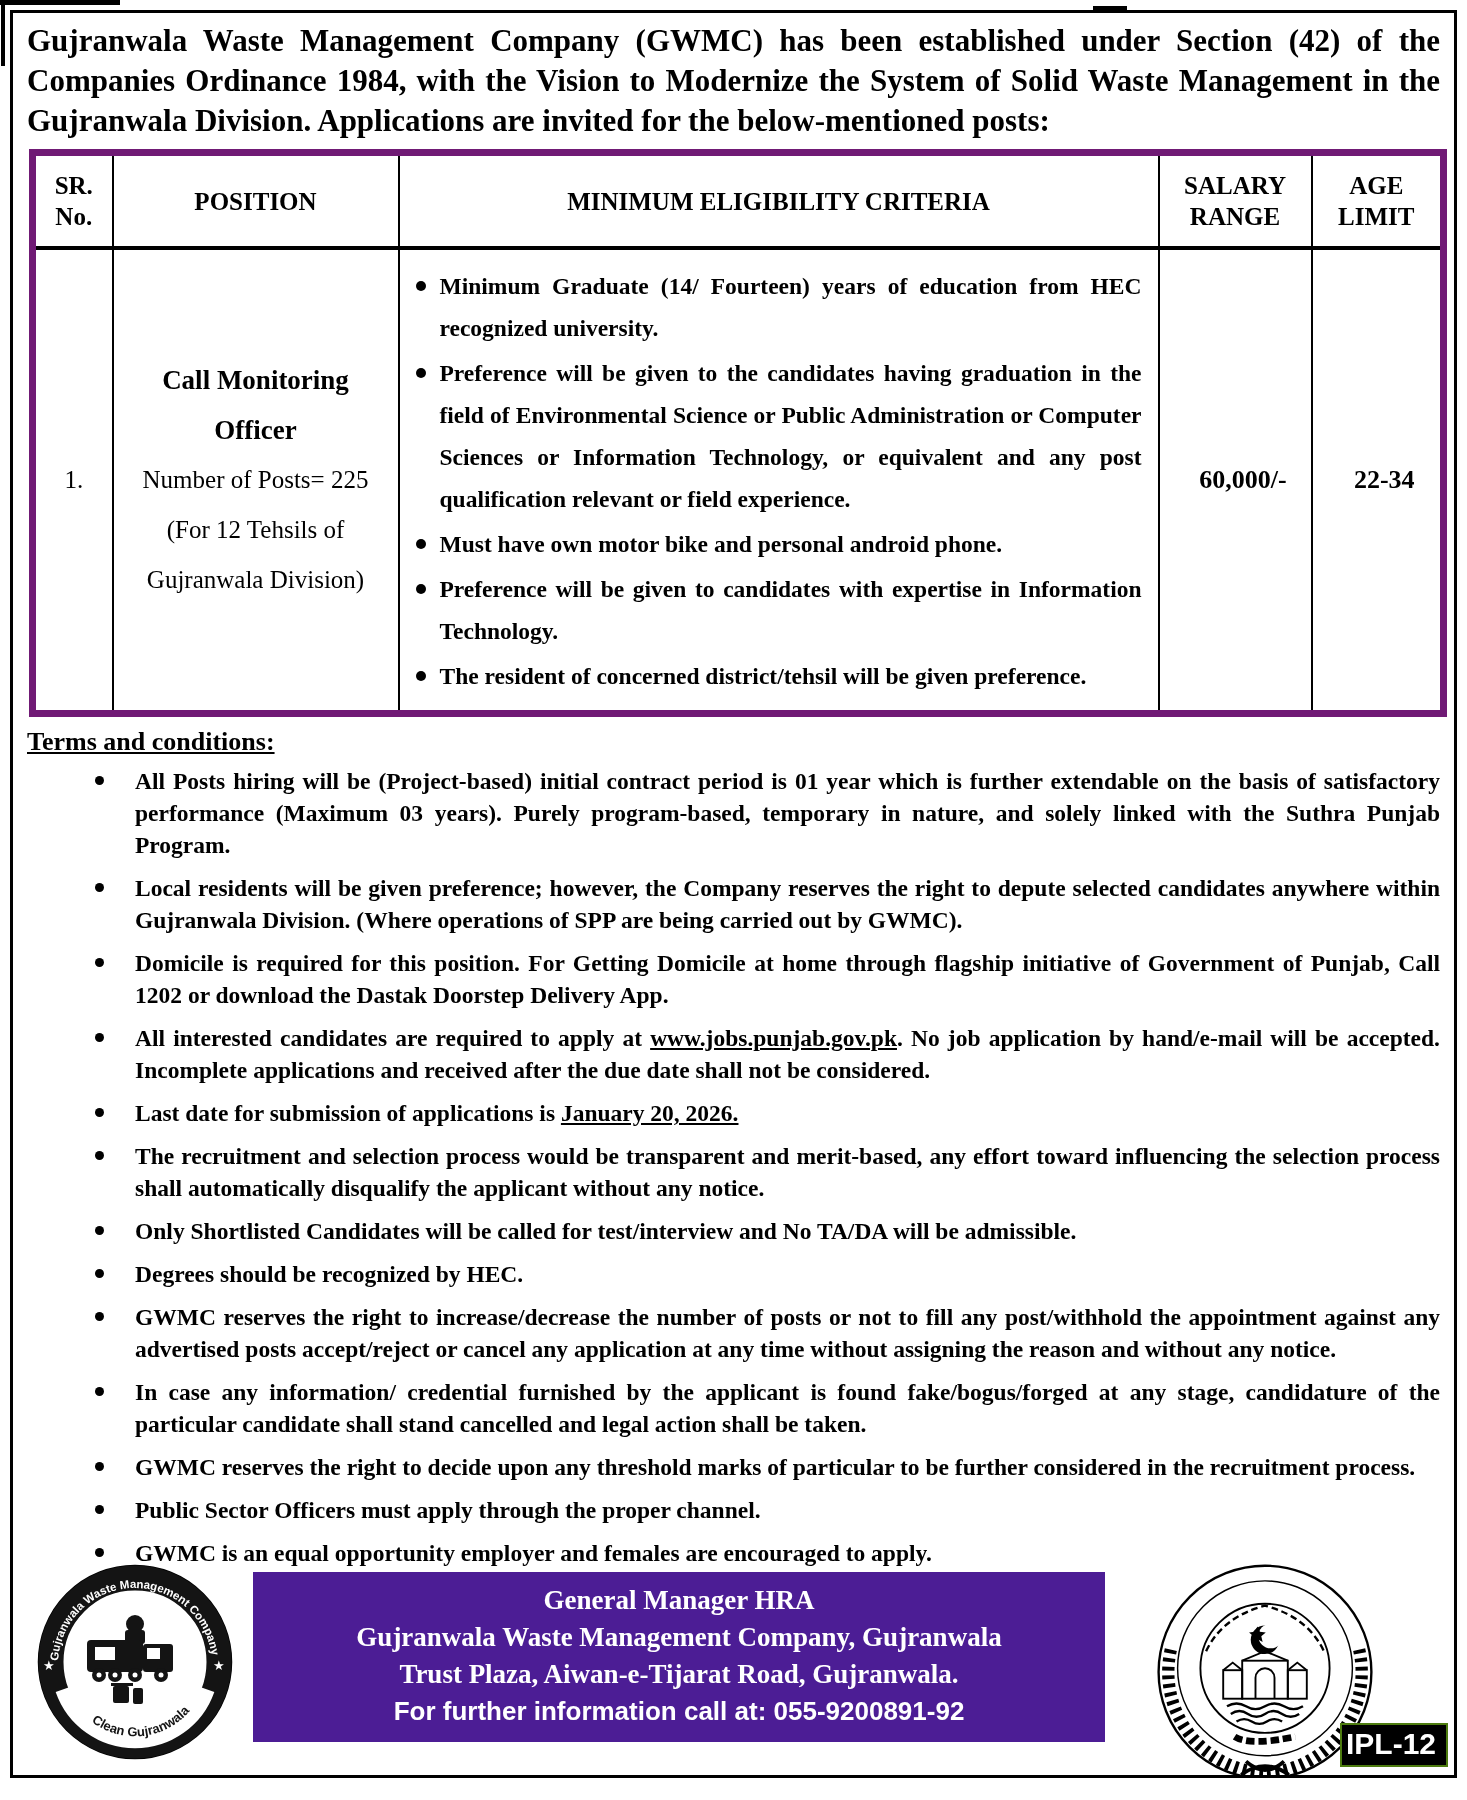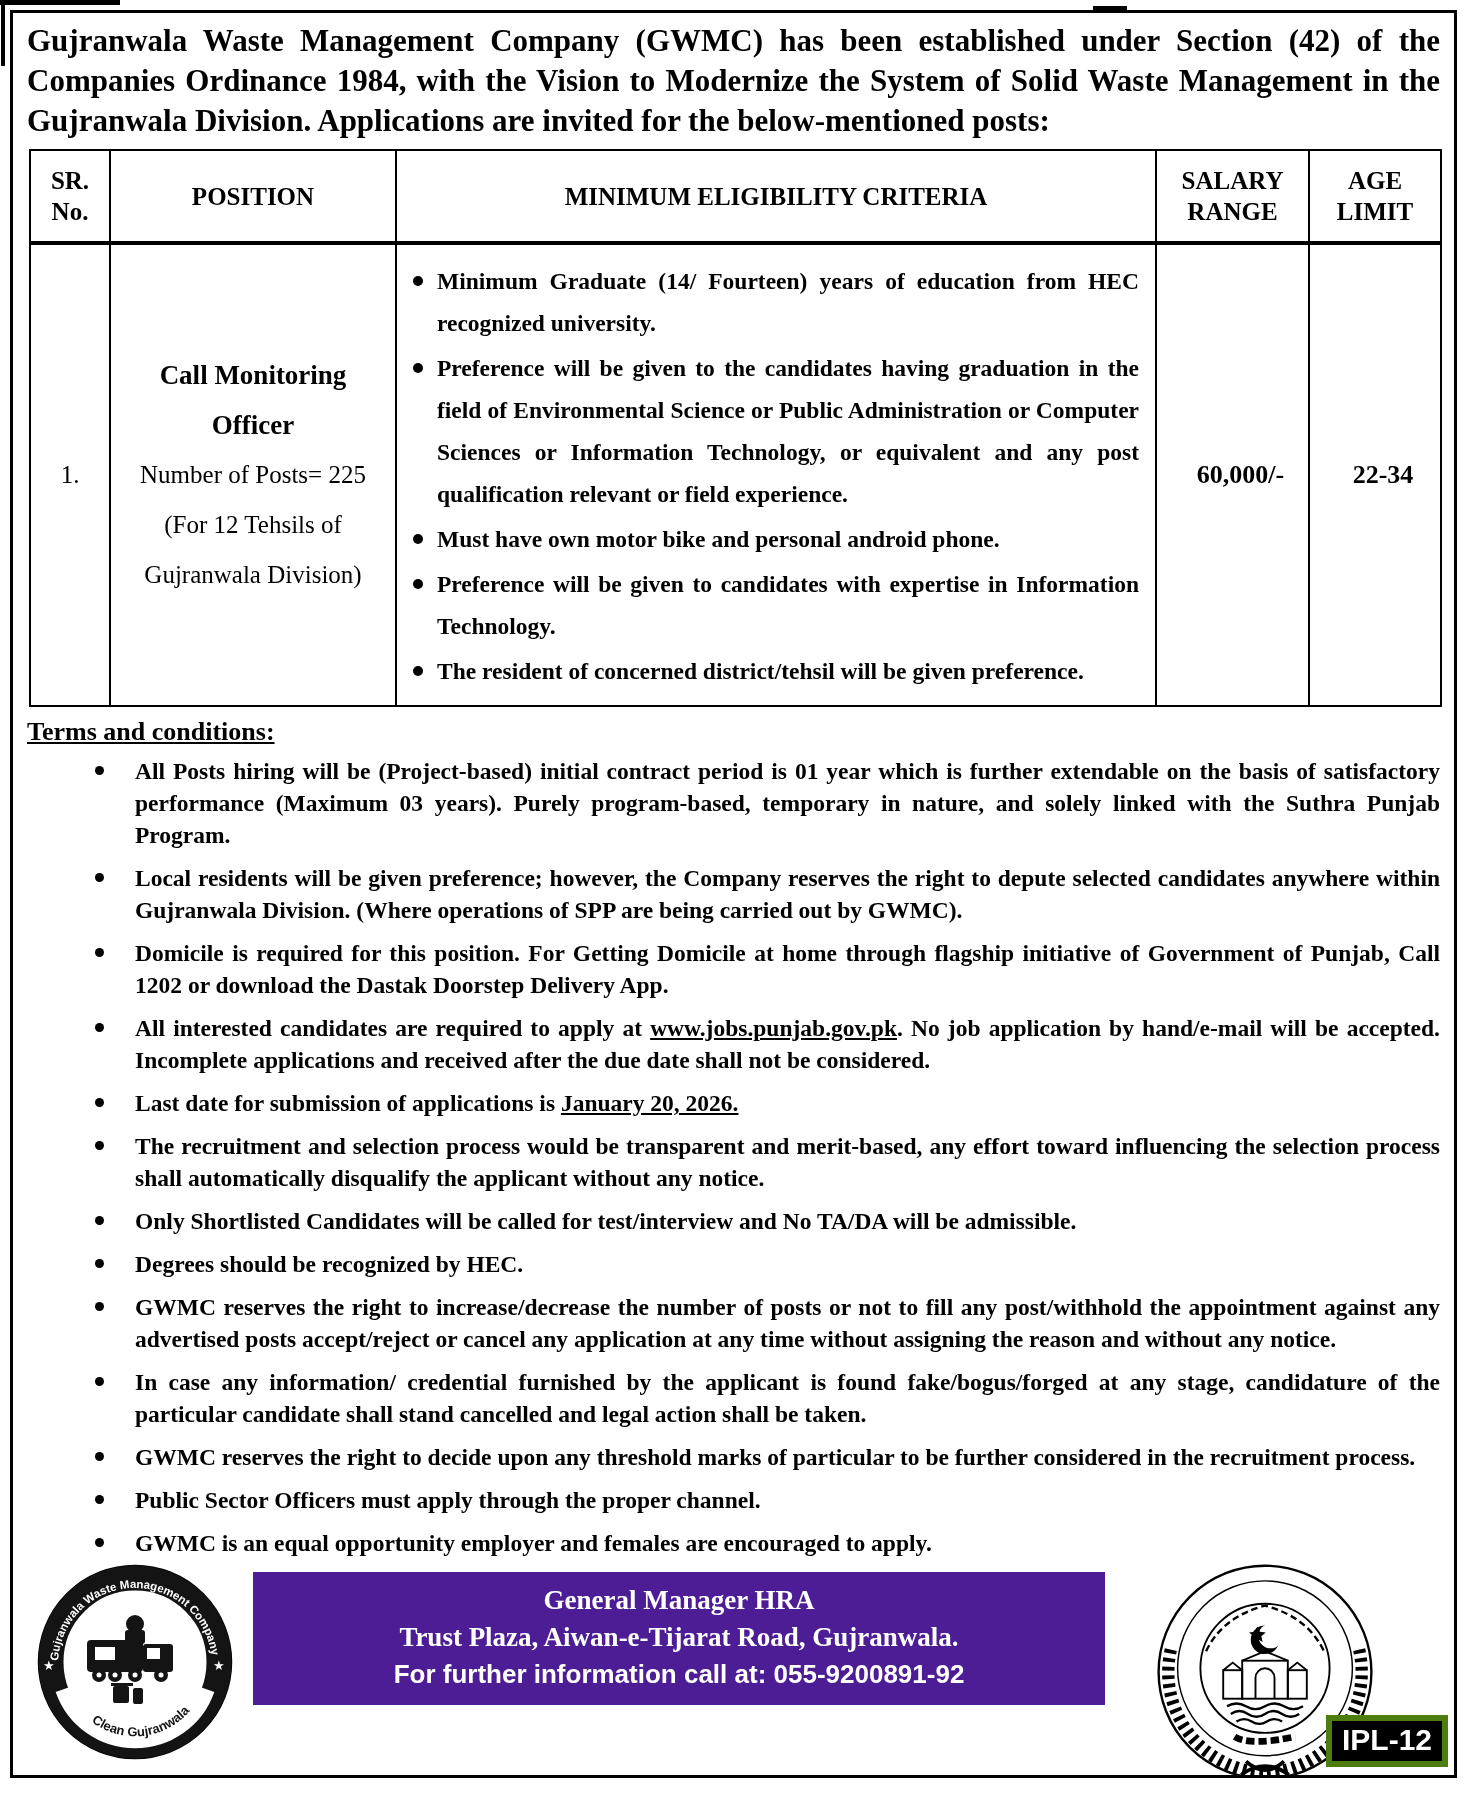--- a/index.html
+++ b/index.html
@@ -24,21 +24,21 @@
   
   .intro{
     padding:8px 14px 4px 14px;
     font-size:31px;line-height:40px;font-weight:bold;
     text-align:justify;
   }
   
   table.jobs{
     border-collapse:collapse;table-layout:fixed;
     margin:4px 12px 0 16px;width:1413px;
-    border:2px solid #701a75;
+    border:7px solid #701a75;
   }
   table.jobs th,table.jobs td{border:2px solid #000;vertical-align:middle;}
   table.jobs thead tr{border-bottom:4px solid #000;}
   th.hcell{
     font-size:25px;font-weight:bold;text-align:center;height:86px;line-height:31px;
     padding:2px;
   }
   td.sr-cell{text-align:center;font-size:25px;}
   td.pos-cell{text-align:center;padding:6px 8px;}
   .pos-title{font-size:27px;font-weight:bold;line-height:50px;}
@@ -80,21 +80,21 @@
   .contact-box{
     flex:0 0 auto;width:852px;margin:12px 0 0 18px;background:#4c1d95;color:#fff;
     text-align:center;padding:10px 6px 12px 6px;box-sizing:border-box;
   }
   .contact-line{font-size:27px;line-height:37px;font-weight:bold;}
   .contact-line.sans{font-family:"Liberation Sans", sans-serif;font-size:26px;}
   .govt-seal{flex:0 0 auto;margin:0 0 0 40px;}
   .ipl-badge{
     position:absolute;right:6px;bottom:8px;background:#000;color:#fff;
     font-family:"Liberation Sans", sans-serif;font-weight:bold;font-size:30px;
-    padding:2px 10px 4px 10px;border:6px solid #4d7c0f;
+    padding:2px 10px 4px 4px;border:2px solid #4d7c0f;
   }
 </style>
 </head>
 <body>
 
 <div class="artifact" style="left:1px;top:4px;width:4px;height:62px;"></div>
 <div class="artifact" style="left:0;top:0;width:120px;height:5px;"></div>
 <div class="artifact" style="left:1093px;top:6px;width:34px;height:5px;"></div>
 
 <div class="ad">
@@ -207,20 +207,21 @@
         <circle cx="100" cy="113" r="2.5" fill="#ffffff"></circle>
           <circle cx="126" cy="113" r="2.5" fill="#ffffff"></circle>
         <rect x="78" y="124" width="16" height="17" rx="2"></rect>
         <rect x="98" y="126" width="10" height="16" rx="2"></rect>
         <rect x="76" y="121" width="22" height="3"></rect>
       </g>
     </svg>
 
     <div class="contact-box">
       <div class="contact-line">General Manager HRA</div>
+      <div class="contact-line">Gujranwala Waste Management Company, Gujranwala</div>
       <div class="contact-line">Trust Plaza, Aiwan-e-Tijarat Road, Gujranwala.</div>
       <div class="contact-line sans">For further information call at: 055-9200891-92</div>
     </div>
 
     <svg class="govt-seal" width="240" height="228" viewBox="0 0 240 240">
       <circle cx="120" cy="118" r="112" fill="#ffffff" stroke="#000" stroke-width="2.5"></circle>
       <g fill="none" stroke="#000">
         <path d="M 118 224 A 106 106 0 0 1 22 90" stroke-width="13" stroke-dasharray="4 5"></path>
         <path d="M 122 224 A 106 106 0 0 0 218 90" stroke-width="13" stroke-dasharray="4 5"></path>
         <path d="M 95 226 Q 120 208 145 226" stroke-width="4"></path>

